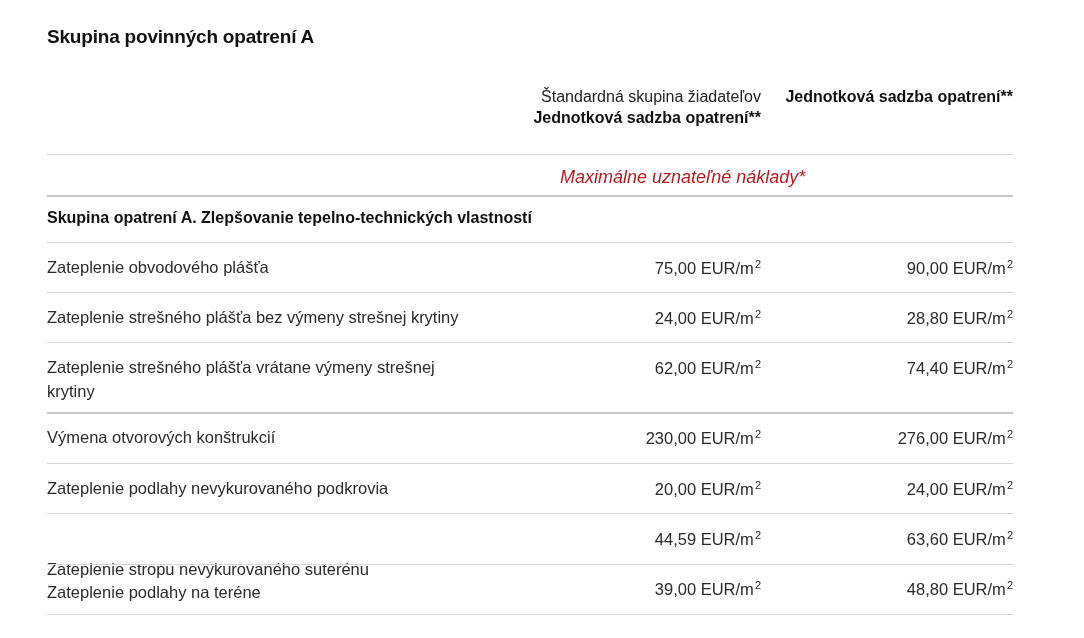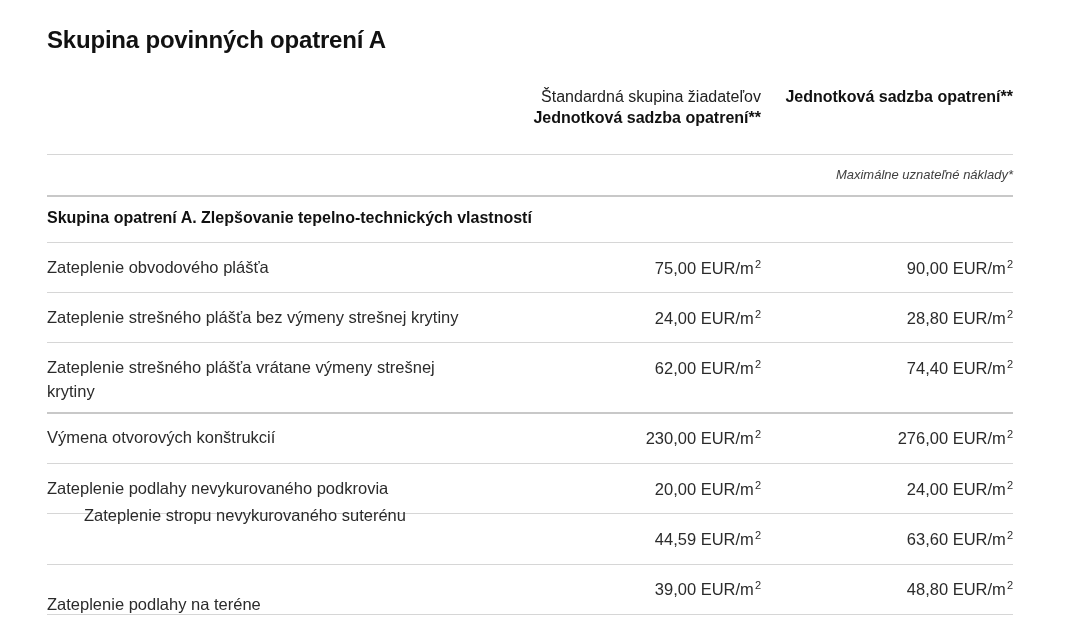--- a/index.html
+++ b/index.html
@@ -1,24 +1,24 @@
 <!DOCTYPE html>
 <html><head>
 <meta charset="utf-8">
 <style>
   html, body { margin: 0; padding: 0; background: #ffffff; }
   body { width: 1084px; height: 638px; position: relative; overflow: hidden;
          font-family: "Liberation Sans", "DejaVu Sans", sans-serif; color: #2b2b2b; }
-  .title { position: absolute; left: 47px; top: 26px; font-size: 24px; font-weight: bold; color: #111; letter-spacing: -0.2px; }
+  .title { position: absolute; left: 47px; top: 26px; font-size: 19px; font-weight: bold; color: #111; letter-spacing: -0.2px; }
   .hdr-col { position: absolute; text-align: right; font-size: 16px; line-height: 21px; color: #222; }
   .hdr-col .sub { display: block; }
   .hdr-col .bold { display: block; font-weight: bold; color: #111; }
   .hline { position: absolute; left: 47px; width: 966px; height: 1px; background: #d6d6d6; }
   .hline.dark { height: 2px; background: #c8c8c8; }
-  .italic-note { position: absolute; left: 560px; width: 453px; text-align: right; top: 167px; font-size: 13px; font-style: italic; color: #404040; }
+  .italic-note { position: absolute; left: 560px; width: 453px; text-align: left; top: 167px; font-size: 18px; font-style: italic; color: #b91c1c; }
   .section { position: absolute; left: 47px; top: 209px; font-size: 16px; font-weight: bold; color: #111; }
   .row-label { position: absolute; left: 47px; width: 440px; font-size: 16.5px; line-height: 24px; color: #2b2b2b; }
   .val { position: absolute; text-align: center; font-size: 16.5px; color: #2b2b2b; }
   .val sup { font-size: 11px; vertical-align: 6px; margin-left: 1px; }
   .val1 { right: 323px; }
   .val2 { right: 71px; }
 </style>
 </head>
 <body>
 
@@ -59,21 +59,21 @@
 <div class="row-label" style="top:425px;">Výmena otvorových konštrukcií</div>
 <div class="val val1" style="top:428px;"><span>230,00</span> <span>EUR/m</span><sup>2</sup></div>
 <div class="val val2" style="top:428px;"><span>276,00</span> <span>EUR/m</span><sup>2</sup></div>
 <div class="hline" style="top:463px;"></div>
 
 <div class="row-label" style="top:476px;">Zateplenie podlahy nevykurovaného podkrovia</div>
 <div class="val val1" style="top:479px;"><span>20,00</span> <span>EUR/m</span><sup>2</sup></div>
 <div class="val val2" style="top:479px;"><span>24,00</span> <span>EUR/m</span><sup>2</sup></div>
 <div class="hline" style="top:513px;"></div>
 
-<div class="row-label" style="top:503px;margin-left:37px;">Zateplenie stropu nevykurovaného suterénu</div>
+<div class="row-label" style="top:557px;">Zateplenie stropu nevykurovaného suterénu</div>
 <div class="val val1" style="top:529px;"><span>44,59</span> <span>EUR/m</span><sup>2</sup></div>
 <div class="val val2" style="top:529px;"><span>63,60</span> <span>EUR/m</span><sup>2</sup></div>
 <div class="hline" style="top:564px;"></div>
 
-<div class="row-label" style="top:592px;">Zateplenie podlahy na teréne</div>
+<div class="row-label" style="top:580px;">Zateplenie podlahy na teréne</div>
 <div class="val val1" style="top:579px;"><span>39,00</span> <span>EUR/m</span><sup>2</sup></div>
 <div class="val val2" style="top:579px;"><span>48,80</span> <span>EUR/m</span><sup>2</sup></div>
 <div class="hline" style="top:614px;"></div>
 
 </body></html>

